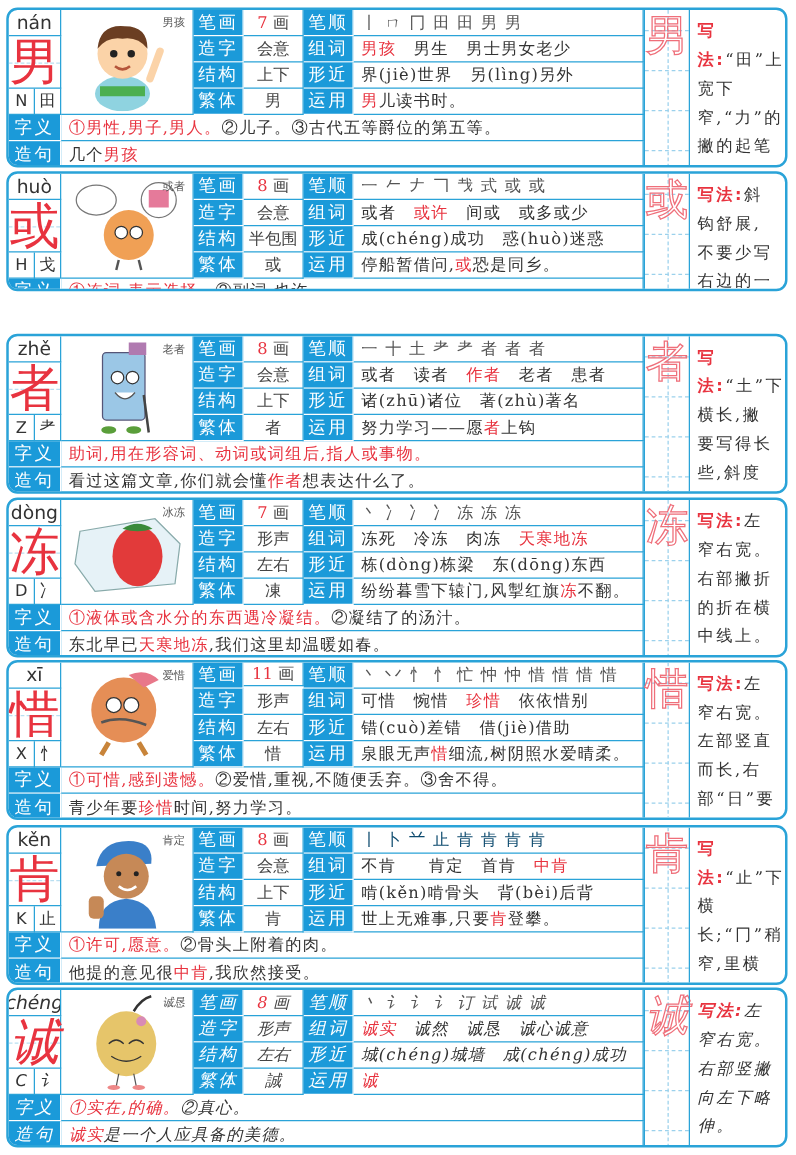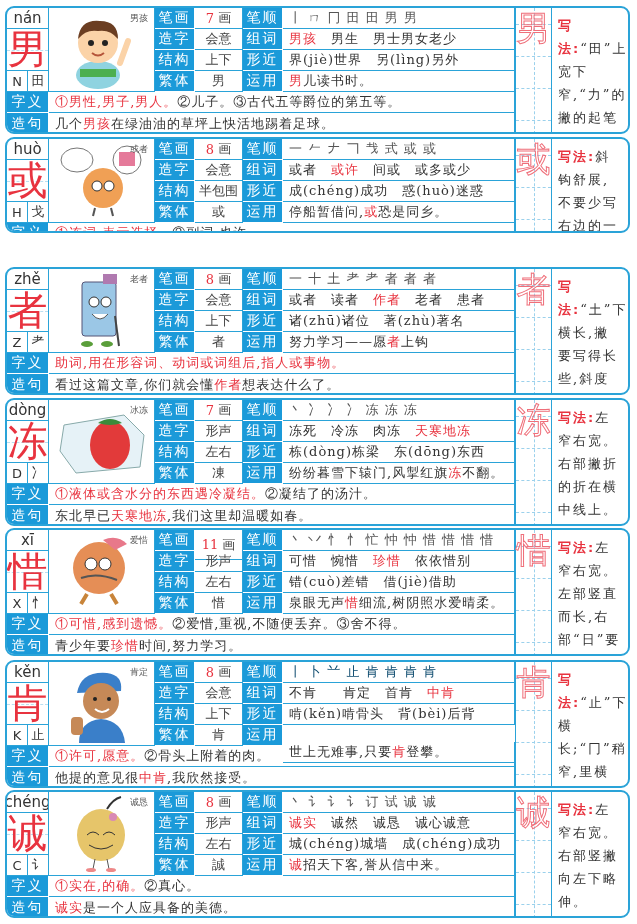--- a/index.html
+++ b/index.html
@@ -86,21 +86,20 @@
       </div>
       <div class="cell lbl" style="left:0;top:84px;width:42px;height:21px">字义</div>
       <div class="cell txt" style="left:42px;top:84px;width:466px;height:21px">
         <span class="red">①男性,男子,男人。</span>
         <span>②儿子。③古代五等爵位的第五等。</span>
       </div>
       <div class="cell lbl" style="left:0;top:105px;width:42px;height:21px;border-bottom:none">造句</div>
       <div class="cell txt" style="left:42px;top:105px;width:466px;height:21px;border-bottom:none">
         <span>几个</span>
         <span class="red">男孩</span>
-        <span>在绿油油的草坪上快活地踢着足球。</span>
       </div>
       <div class="practice" style="left:508px;top:0;width:36px;height:126px">
         <div class="vline"></div>
         <div class="pbox" style="top:16px;height:0"></div>
         <div class="pbox" style="top:48px;height:0"></div>
         <div class="pbox" style="top:80px;height:0"></div>
         <div class="pbox" style="top:112px;height:0"></div>
         <div class="tracechar" style="height:42px">男</div>
       </div>
       <div class="note" style="left:544px;top:0;width:77px;height:126px"><span class="hd">写法:</span><span>“田”上宽下窄,“力”的撇的起笔在竖中线上。</span></div>
@@ -323,21 +322,21 @@
             <circle cx="42" cy="36" r="26" fill="#e58e56"></circle>
             <path d="M46 8 Q60 2 70 12 L58 18Z" fill="#e8788a"></path>
             <circle cx="34" cy="32" r="6" fill="#fff" stroke="#333"></circle>
             <circle cx="48" cy="32" r="6" fill="#fff" stroke="#333"></circle>
             <path d="M24 46 Q40 40 60 48" stroke="#555" stroke-width="2" fill="none"></path>
             <path d="M30 62 L24 72 M54 62 L60 72" stroke="#c8843a" stroke-width="4"></path>
           </svg>
         </span>
       </div>
       <div class="cell lbl" style="left:148px;top:0px;width:40px;height:21px">笔画</div>
-      <div class="cell val" style="left:188px;top:0;width:48px;height:30px"><span class="red">11</span>&nbsp;<span>画</span></div>
+      <div class="cell val" style="left:188px;top:0;width:48px;height:19px"><span class="red">11</span>&nbsp;<span>画</span></div>
       <div class="cell lbl" style="left:236px;top:0px;width:40px;height:21px">笔顺</div>
       <div class="cell lbl" style="left:148px;top:21px;width:40px;height:21px">造字</div>
       <div class="cell val" style="left:188px;top:21px;width:48px;height:21px">形声</div>
       <div class="cell lbl" style="left:236px;top:21px;width:40px;height:21px">组词</div>
       <div class="cell lbl" style="left:148px;top:42px;width:40px;height:21px">结构</div>
       <div class="cell val" style="left:188px;top:42px;width:48px;height:21px">左右</div>
       <div class="cell lbl" style="left:236px;top:42px;width:40px;height:21px">形近</div>
       <div class="cell lbl" style="left:148px;top:63px;width:40px;height:21px">繁体</div>
       <div class="cell val" style="left:188px;top:63px;width:48px;height:21px">惜</div>
       <div class="cell lbl" style="left:236px;top:63px;width:40px;height:21px">运用</div>
@@ -410,21 +409,21 @@
       <div class="cell val" style="left:188px;top:63px;width:48px;height:21px">肯</div>
       <div class="cell lbl" style="left:236px;top:63px;width:40px;height:21px">运用</div>
       <div class="cell txt" style="left:276px;top:0;width:232px;height:21px;color:#0c4a6e">丨 卜 䒑 止 肯 肯 肯 肯</div>
       <div class="cell txt" style="left:276px;top:21px;width:232px;height:21px">
         <span class="" style="margin-right:26px">不肯</span>
         <span class="" style="margin-right:14px">肯定</span>
         <span class="" style="margin-right:14px">首肯</span>
         <span class="red" style="margin-right:14px">中肯</span>
       </div>
       <div class="cell txt" style="left:276px;top:42px;width:232px;height:21px">啃(kěn)啃骨头　背(bèi)后背</div>
-      <div class="cell txt" style="left:276px;top:80px;width:232px;height:21px">
+      <div class="cell txt" style="left:276px;top:63px;width:232px;height:21px">
         <span>世上无难事,只要</span>
         <span class="red">肯</span>
         <span>登攀。</span>
       </div>
       <div class="cell lbl" style="left:0;top:84px;width:42px;height:21px">字义</div>
       <div class="cell txt" style="left:42px;top:84px;width:466px;height:21px">
         <span class="red">①许可,愿意。</span>
         <span>②骨头上附着的肉。</span>
       </div>
       <div class="cell lbl" style="left:0;top:105px;width:42px;height:21px;border-bottom:none">造句</div>
@@ -436,21 +435,21 @@
       <div class="practice" style="left:508px;top:0;width:36px;height:126px">
         <div class="vline"></div>
         <div class="pbox" style="top:16px;height:0"></div>
         <div class="pbox" style="top:48px;height:0"></div>
         <div class="pbox" style="top:80px;height:0"></div>
         <div class="pbox" style="top:112px;height:0"></div>
         <div class="tracechar" style="height:42px">肯</div>
       </div>
       <div class="note" style="left:544px;top:0;width:77px;height:126px"><span class="hd">写法:</span><span>“止”下横长;“冂”稍窄,里横偏上不写满。</span></div>
     </div>
-    <div class="card" style="top: 790px; height: 128px;">
+    <div class="card" style="top: 790px; height: 128px; font-style: italic;">
       <div class="cell pinyin" style="left:0;top:0;width:42px;height:21px">chéng</div>
       <div class="bigchar-wrap" style="left:0;top:21px;width:42px;height:42px">
         <div class="hline"></div>
         <div class="bc">诚</div>
       </div>
       <div class="cell small" style="left:0;top:63px;width:21px;height:21px">C</div>
       <div class="cell small" style="left:21px;top:63px;width:21px;height:21px">讠</div>
       <div class="pic" style="left:42px;top:0;width:106px;height:84px">
         <span class="pic-caption">诚恳</span>
         <span>
@@ -483,21 +482,20 @@
       <div class="cell txt" style="left:276px;top:21px;width:232px;height:21px">
         <span class="red" style="margin-right:14px">诚实</span>
         <span class="" style="margin-right:14px">诚然</span>
         <span class="" style="margin-right:14px">诚恳</span>
         <span class="" style="margin-right:14px">诚心诚意</span>
       </div>
       <div class="cell txt" style="left:276px;top:42px;width:232px;height:21px">城(chéng)城墙　成(chéng)成功</div>
       <div class="cell txt" style="left:276px;top:63px;width:232px;height:21px">
         <span></span>
         <span class="red">诚</span>
-        <span>招天下客,誉从信中来。</span>
       </div>
       <div class="cell lbl" style="left:0;top:84px;width:42px;height:21px">字义</div>
       <div class="cell txt" style="left:42px;top:84px;width:466px;height:21px">
         <span class="red">①实在,的确。</span>
         <span>②真心。</span>
       </div>
       <div class="cell lbl" style="left:0;top:105px;width:42px;height:21px;border-bottom:none">造句</div>
       <div class="cell txt" style="left:42px;top:105px;width:466px;height:21px;border-bottom:none">
         <span></span>
         <span class="red">诚实</span>

